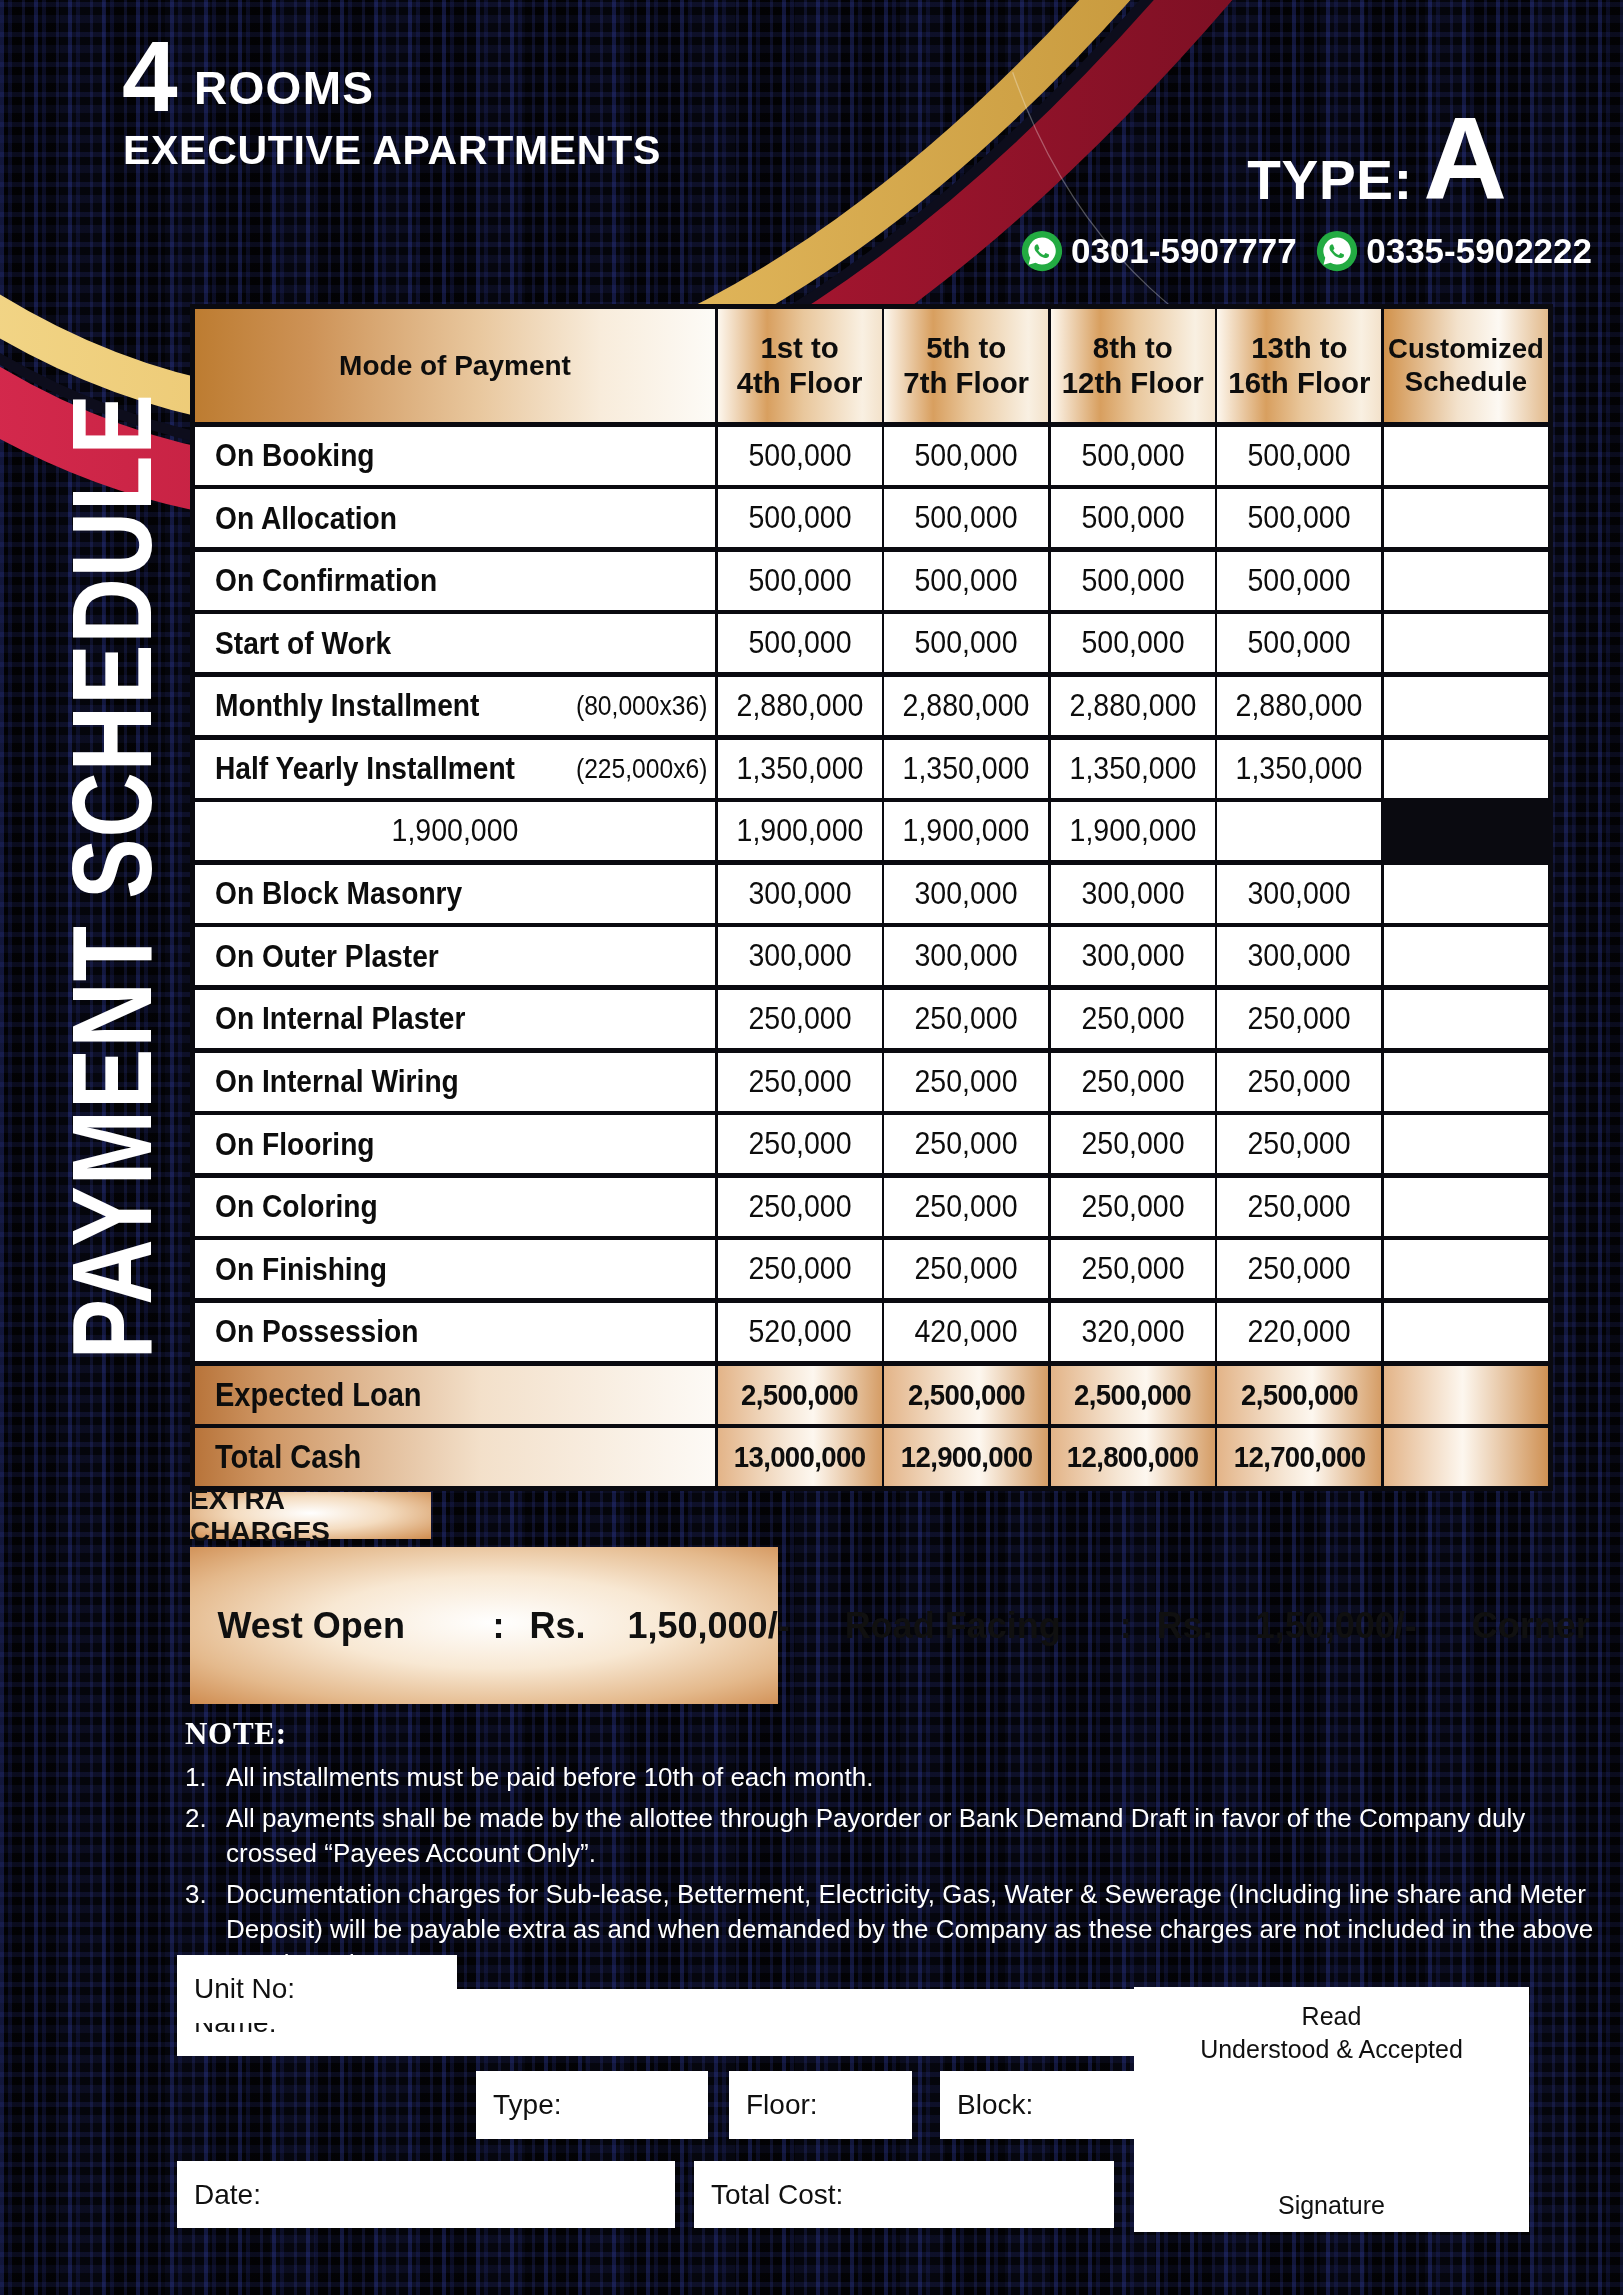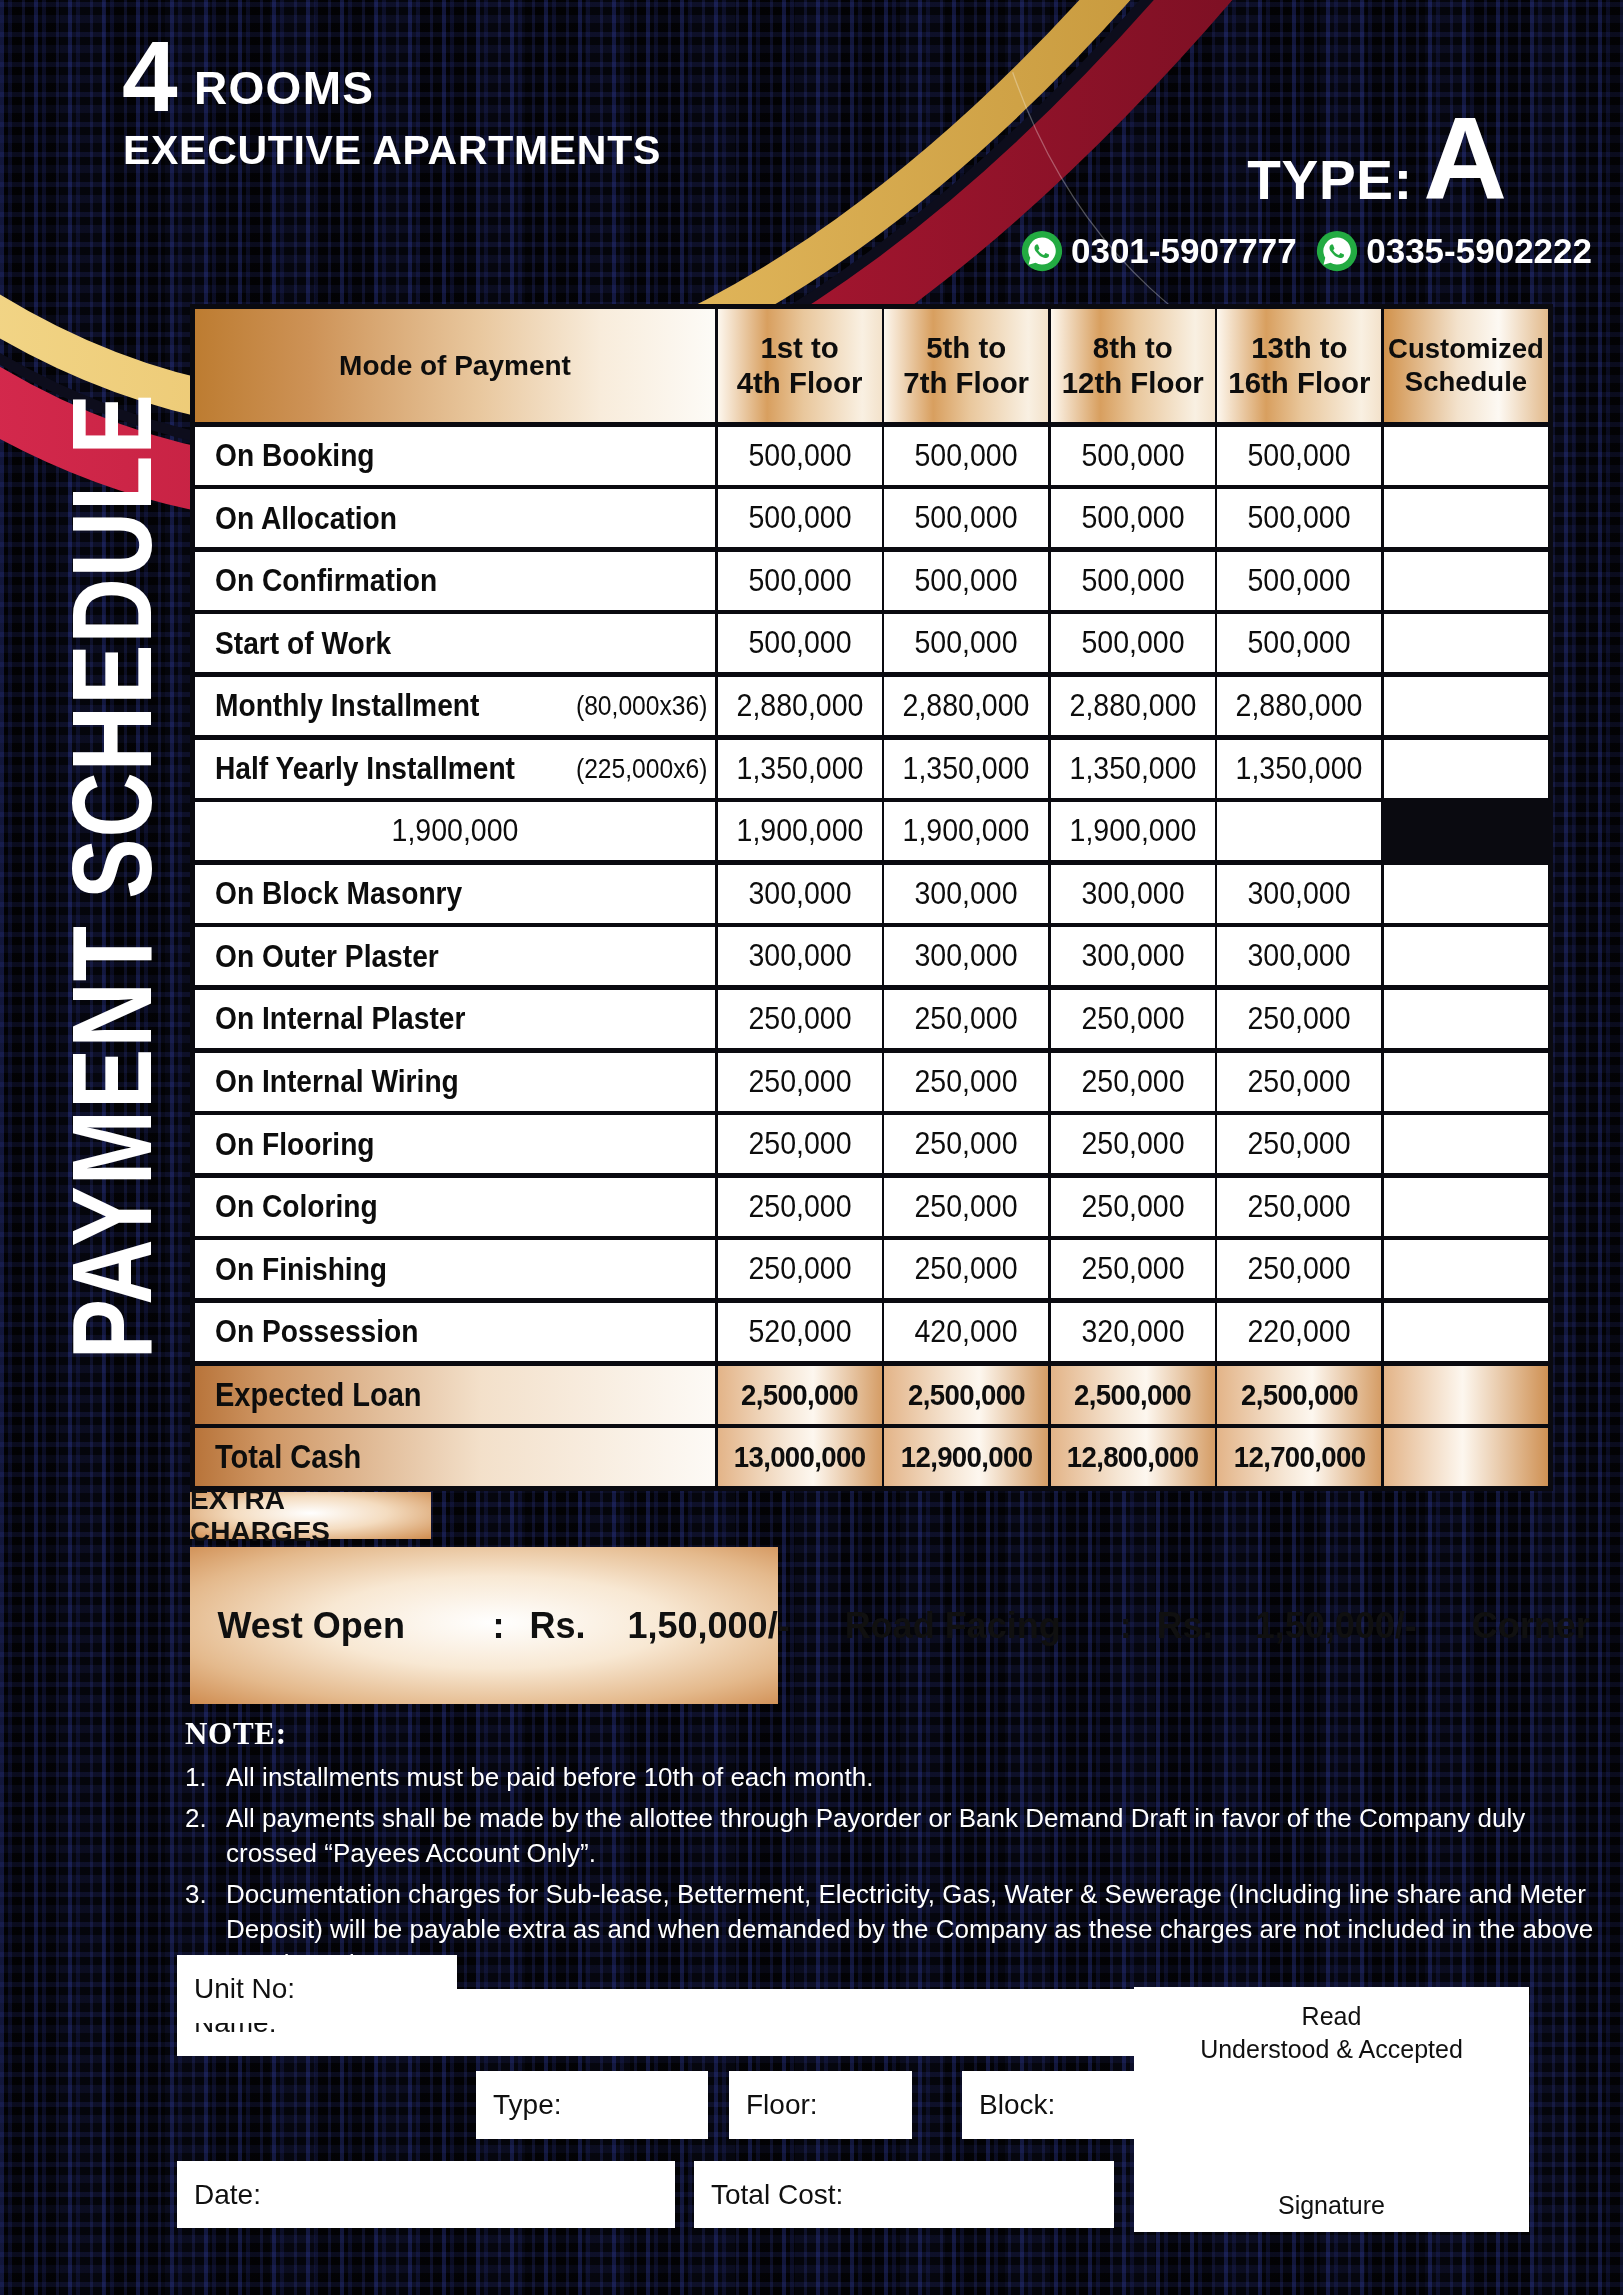--- a/index.html
+++ b/index.html
@@ -71,21 +71,21 @@
   .notes{left:185px;top:1760px;width:1417px;z-index:2;color:#fff;font-size:26px;line-height:35px;display:flex;flex-direction:column;gap:5.9px;}
   .nitem{display:flex;}
   .nnum{width:41px;flex:0 0 41px;}
   .ntext{flex:1;}
   
   .fbox{background:#fff;z-index:2;display:flex;align-items:center;padding-left:17px;box-sizing:border-box;font-size:28px;color:#101010;}
   .f-name{left:177px;top:1989px;width:1128px;height:67px;}
   .f-unit{left:177px;top:1955px;width:280px;height:68px;}
   .f-type{left:476px;top:2071px;width:232px;height:68px;}
   .f-floor{left:729px;top:2071px;width:183px;height:68px;}
-  .f-block{left:962px;top:2071px;width:210px;height:68px;}
+  .f-block{left:940px;top:2071px;width:210px;height:68px;}
   .f-date{left:177px;top:2161px;width:498px;height:67px;}
   .f-cost{left:694px;top:2161px;width:420px;height:67px;}
   .sig-box{left:1134px;top:1987px;width:395px;height:245px;background:#fff;z-index:2;
     display:flex;flex-direction:column;justify-content:space-between;align-items:center;
     padding:13px 7.9px 11.8px;box-sizing:border-box;color:#101010;}
   .sig-top{font-size:25px;text-align:center;white-space:pre-line;line-height:1.3;}
   .sig-bottom{font-size:25px;text-align:center;}
 </style>
 </head>
 <body>

